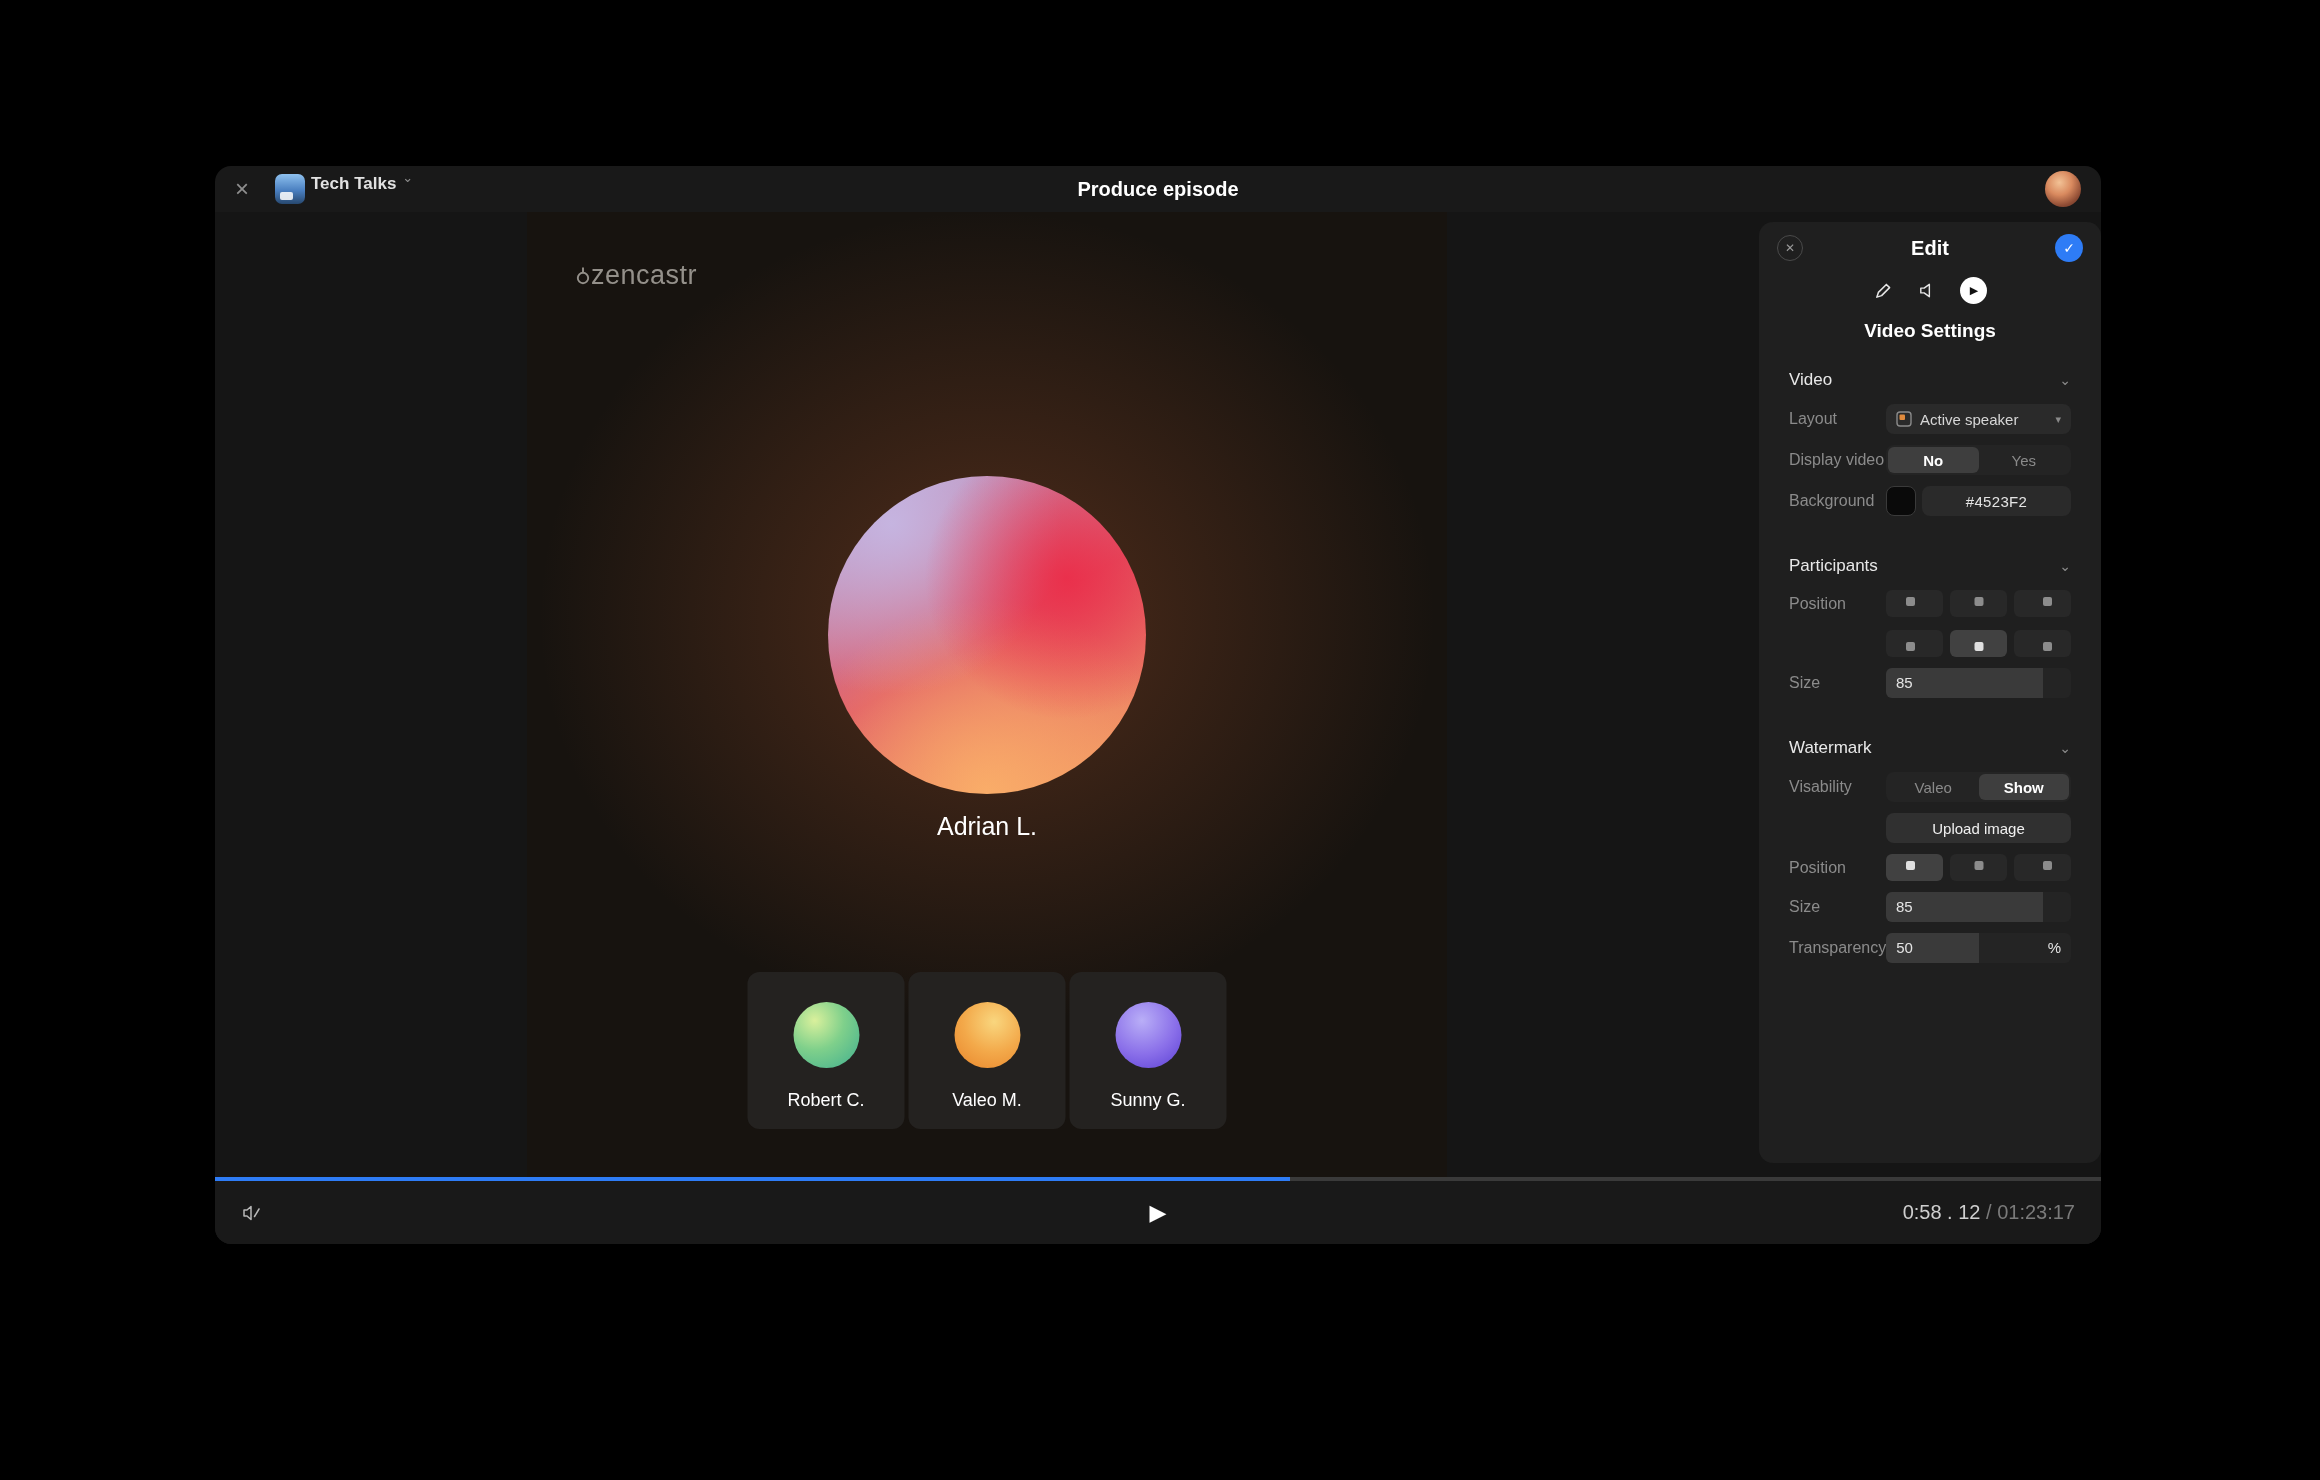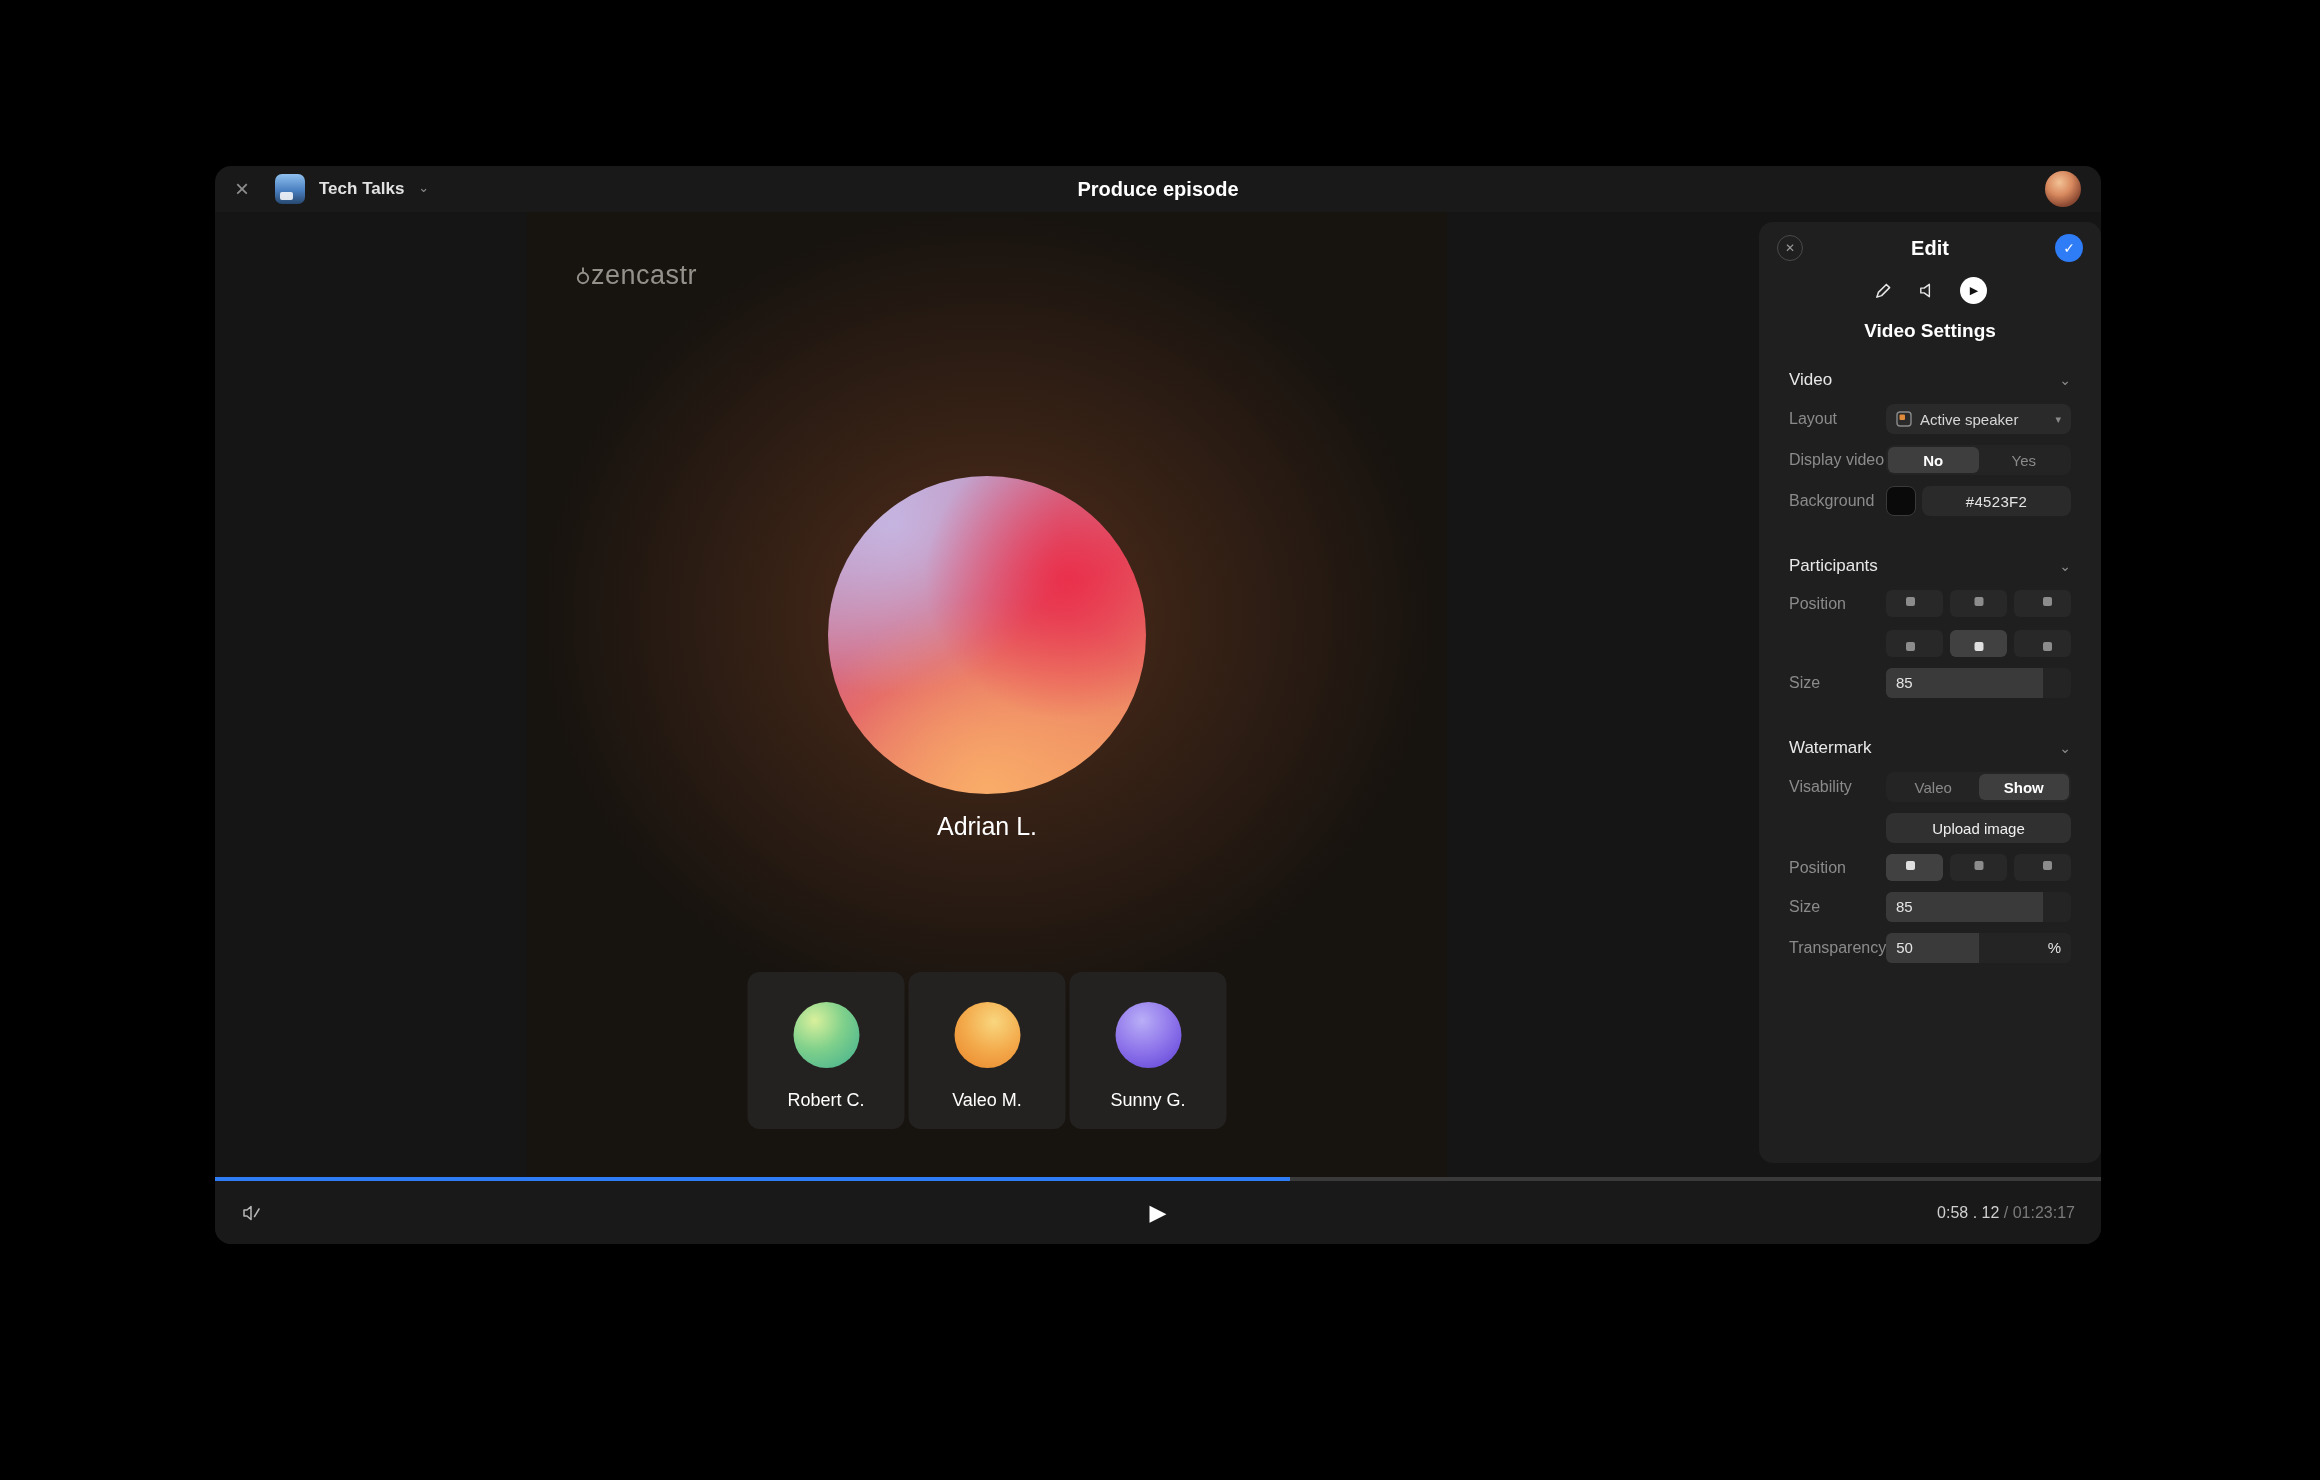--- a/index.html
+++ b/index.html
@@ -4,21 +4,21 @@
 <style>
   * { margin:0; padding:0; box-sizing:border-box; }
   html,body { width:2320px; height:1480px; background:#000; font-family:"Liberation Sans", sans-serif; overflow:hidden; }
 
   .window { position:absolute; left:215px; top:166px; width:1886px; height:1078px;
             background:#191919; border-radius:16px; overflow:hidden; display:flex; flex-direction:column; }
 
   
   .titlebar { height:46px; flex:0 0 46px; display:flex; align-items:center; padding:0 20px; position:relative; }
   .tb-close { background:none; border:none; color:#8e8e8e; font-size:24px; line-height:1; cursor:pointer; width:26px; text-align:left; }
-  .show-chip { display:flex; align-items:center; gap:14px; margin-left:14px; cursor:pointer; }
+  .show-chip { display:flex; align-items:flex-start; gap:6px; margin-left:14px; cursor:pointer; }
   .show-thumb { width:30px; height:30px; border-radius:7px; position:relative; overflow:hidden;
                 background:linear-gradient(180deg,#8ec1ef 0%, #4a7fc0 55%, #27486f 100%); }
   .show-thumb::after { content:""; position:absolute; left:5px; bottom:4px; width:13px; height:8px;
                 background:rgba(255,255,255,.85); border-radius:2px; }
   .show-name { color:#e2e2e2; font-size:17px; font-weight:600; }
   .tb-caret { color:#8e8e8e; font-size:13px; margin-top:-4px; }
   .tb-title { position:absolute; left:50%; transform:translateX(-50%); color:#fff; font-size:20px; font-weight:700; }
   .avatar { margin-left:auto; width:36px; height:36px; border-radius:50%; cursor:pointer;
             background:radial-gradient(circle at 40% 32%, #f2c296 0%, #d98a5f 38%, #8c4a33 72%, #5f3224 100%); }
 
@@ -112,21 +112,21 @@
                 color:#f0f0f0; font-size:15px; font-weight:500; cursor:pointer; }
 
   
   .player { flex:0 0 67px; position:relative; background:#191919; }
   .progress { position:absolute; top:0; left:0; right:0; height:4px; background:#3a3a3a; cursor:pointer; }
   .progress-fill { height:100%; background:#2E7CF6; }
   .player-controls { height:63px; margin-top:4px; display:flex; align-items:center; padding:0 26px; position:relative; }
   .play-button { position:absolute; left:50%; transform:translateX(-50%); background:none; border:none;
                  color:#fff; font-size:22px; cursor:pointer; }
   .vol-btn { background:none; border:none; cursor:pointer; display:flex; align-items:center; }
-  .time { margin-left:auto; font-size:16px; color:#cfcfcf; }
+  .time { margin-left:auto; font-size:20px; color:#cfcfcf; }
   .time .total { color:#7a7a7a; }
 </style>
 </head>
 <body>
 
 <div class="window">
 
   <header class="titlebar">
     <button class="tb-close">×</button>
     <div class="show-chip">

